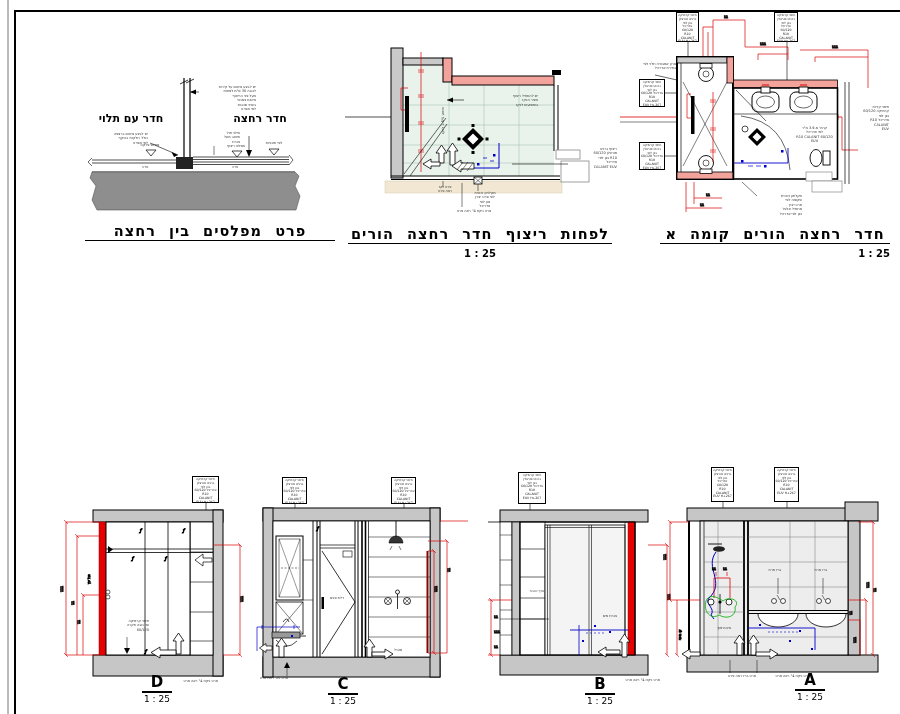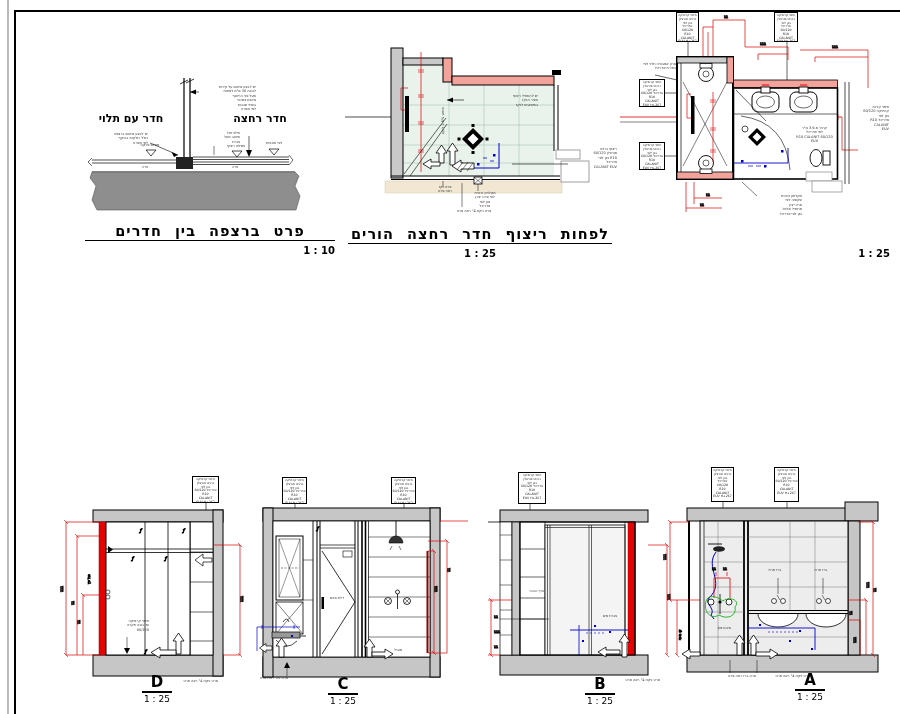--- a/index.html
+++ b/index.html
@@ -359,26 +359,26 @@
     </g>
     <text class="rdim" transform="rotate(-90 666 560)" x="666" y="560">111</text>
     <text class="rdim" transform="rotate(-90 852 615)" x="852" y="615">11</text>
     <text class="rdim" transform="rotate(-90 856 643)" x="856" y="643">111</text>
     <text class="rdim" transform="rotate(-90 869 588)" x="869" y="588">111</text>
     <text class="rdim" transform="rotate(-90 876 592)" x="876" y="592">11</text>
     <text class="svgrot" transform="rotate(-90 681 640)" x="681" y="640">קו חיפוי</text>
   </g>
 </svg>
 
-<div class="abs title" style="left:85px;top:223px;width:250px;">פרט ברצפה בין חדרים</div>
-<div class="abs tscale t-r" style="left:85px;top:245px;width:250px;">1 : 10</div>
+<div class="abs title" style="left:85px;top:223px;width:250px;">פרט מפלסים בין רחצה</div>
 
 <div class="abs title" style="left:348px;top:226px;width:264px;">לפחות ריצוף חדר רחצה הורים</div>
 <div class="abs tscale t-c" style="left:348px;top:248px;width:264px;">1 : 25</div>
 
+<div class="abs title" style="left:660px;top:226px;width:230px;">חדר רחצה הורים קומה א</div>
 <div class="abs tscale t-r" style="left:660px;top:248px;width:230px;padding-right:14px;">1 : 25</div>
 
 <div class="abs roomlbl" style="left:92px;top:112px;width:78px;">חדר עם תלוי</div>
 <div class="abs roomlbl" style="left:230px;top:112px;width:60px;">חדר רחצה</div>
 
 <div class="abs micro" style="left:198px;top:85px;width:58px;">יש לבצע איטום על קירות
 לגובה 30 ס"מ לפחות
 מעל פני הריצוף
 איטום צמנטי
 בשתי שכבות

